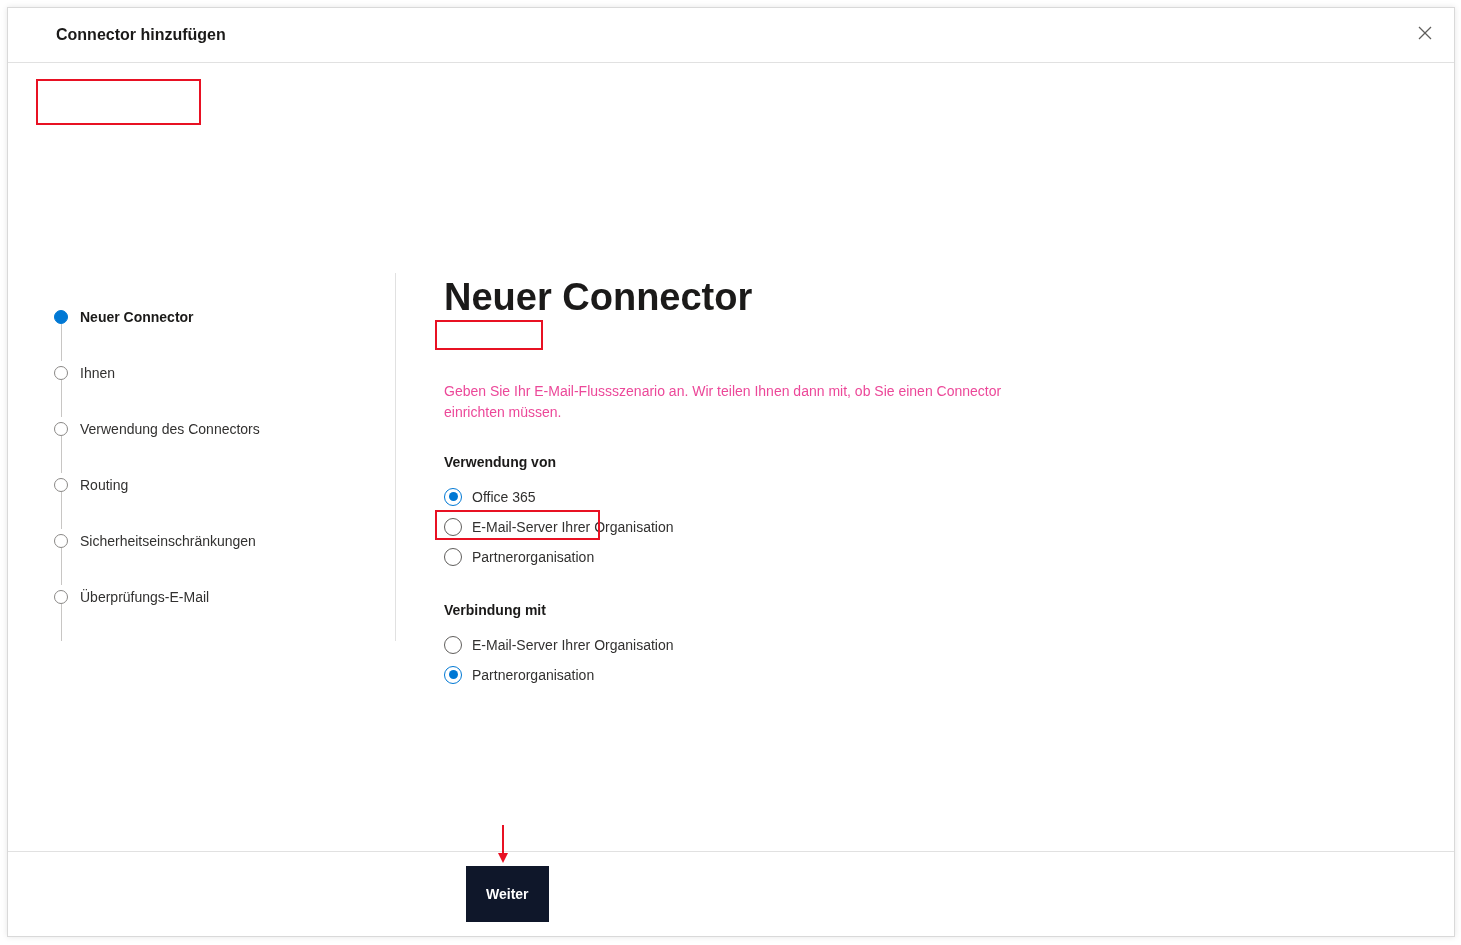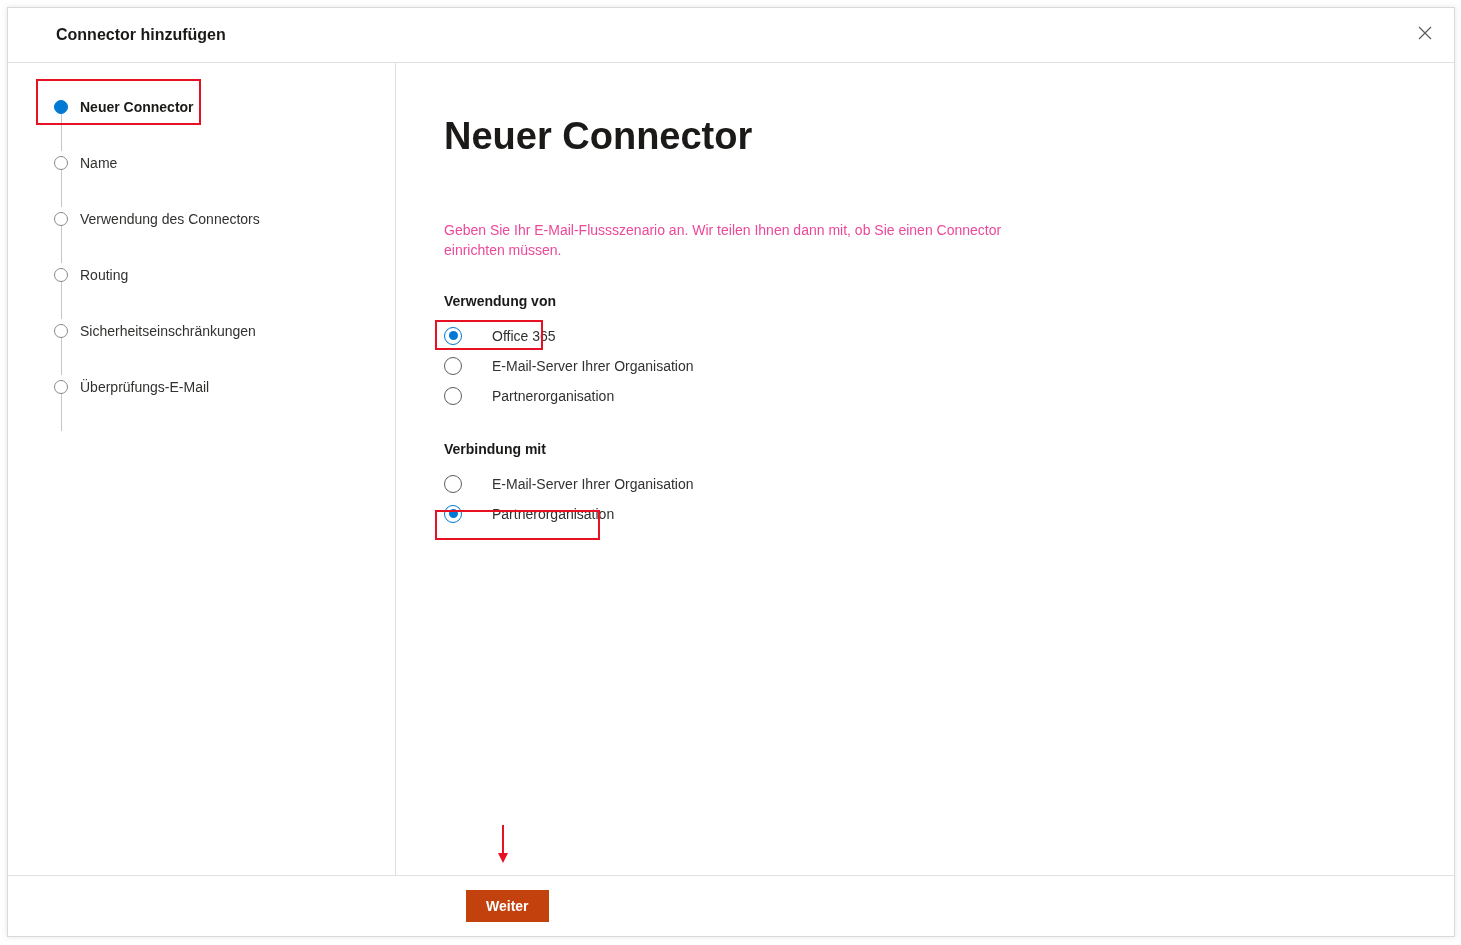--- a/index.html
+++ b/index.html
@@ -40,20 +40,21 @@
     .close-icon {
       width: 14px;
       height: 14px;
       cursor: pointer;
       color: #605e5c;
     }
     .body {
       flex: 1;
       display: flex;
       overflow: hidden;
+      align-items: center;
     }
     .sidebar {
       width: 388px;
       border-right: 1px solid #e1e1e1;
       padding: 32px 16px 0 46px;
       position: relative;
     }
     .step {
       display: flex;
       align-items: center;
@@ -116,21 +117,20 @@
       font-size: 14px;
       font-weight: 700;
       color: #1b1a19;
       margin-bottom: 12px;
     }
     .radio-row {
       display: flex;
       align-items: center;
       padding: 6px 0;
       cursor: pointer;
-      gap: 20px;
     }
     .radio-outer {
       width: 18px;
       height: 18px;
       border-radius: 50%;
       border: 1.5px solid #605e5c;
       margin-right: 10px;
       flex-shrink: 0;
       display: flex;
       align-items: center;
@@ -153,24 +153,24 @@
       color: #323130;
     }
     .section-spacer {
       height: 30px;
     }
     .footer {
       border-top: 1px solid #e1e1e1;
       padding: 14px 0 14px 458px;
     }
     .primary-btn {
-      background: #c2410c;
+      background: #0f172a;
       color: #fff;
       border: none;
-      padding: 8px 20px;
+      padding: 20px 20px;
       font-size: 14px;
       font-weight: 600;
       cursor: pointer;
       font-family: inherit;
     }
     
     .hl {
       position: absolute;
       border: 2.5px solid #e81123;
       pointer-events: none;
@@ -202,21 +202,21 @@
 
     <div class="sidebar">
       <div id="steps-container">
           <div class="step active">
             <div class="step-circle"></div>
             <span class="step-label">Neuer Connector</span>
             <div class="step-line"></div>
           </div>
           <div class="step">
             <div class="step-circle"></div>
-            <span class="step-label">Name</span>
+            <span class="step-label">Ihnen</span>
             <div class="step-line"></div>
           </div>
           <div class="step">
             <div class="step-circle"></div>
             <span class="step-label">Verwendung des Connectors</span>
             <div class="step-line"></div>
           </div>
           <div class="step">
             <div class="step-circle"></div>
             <span class="step-label">Routing</span>

